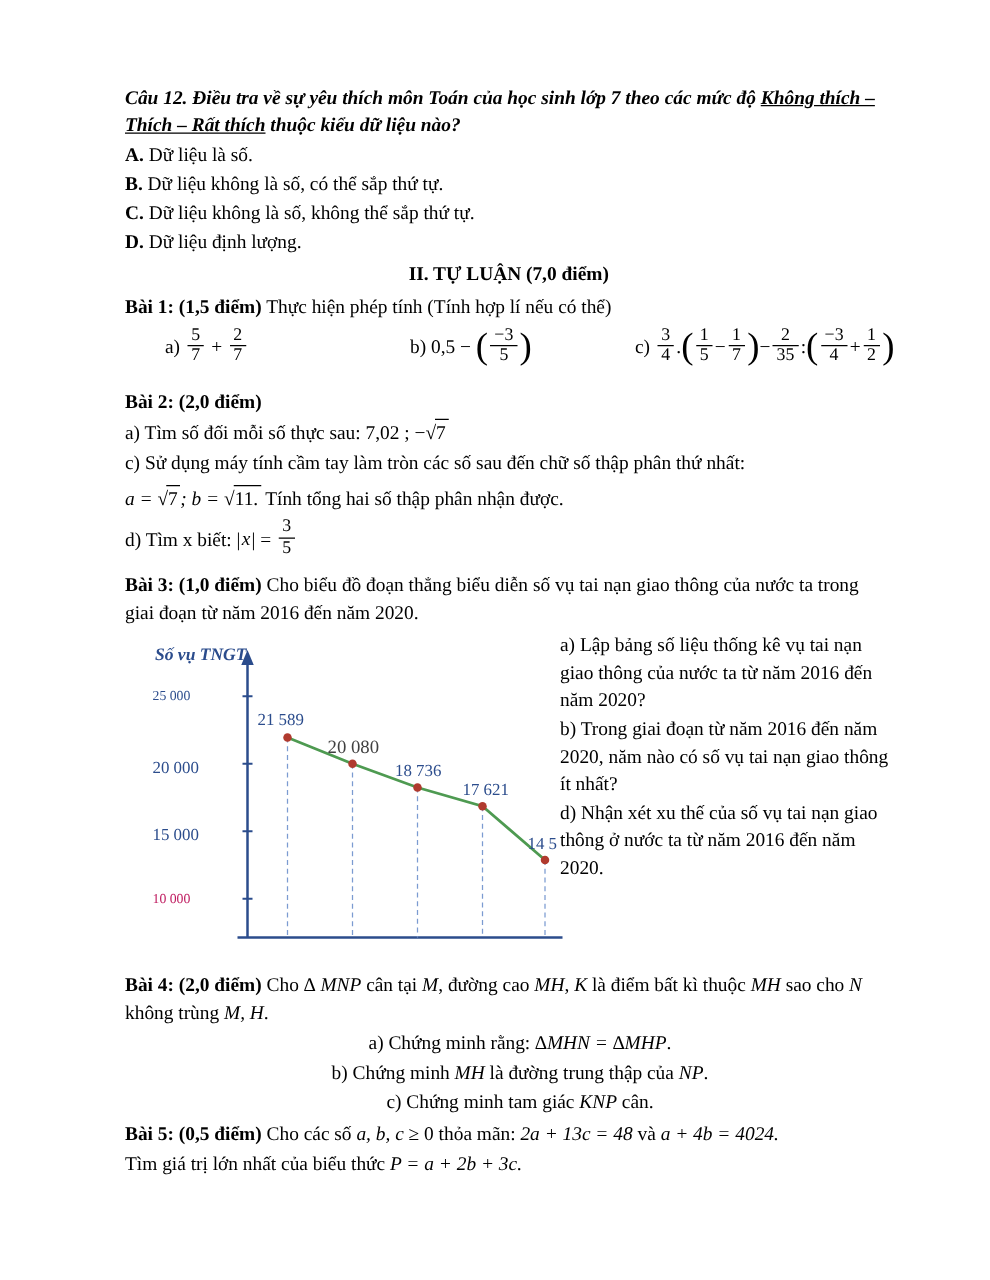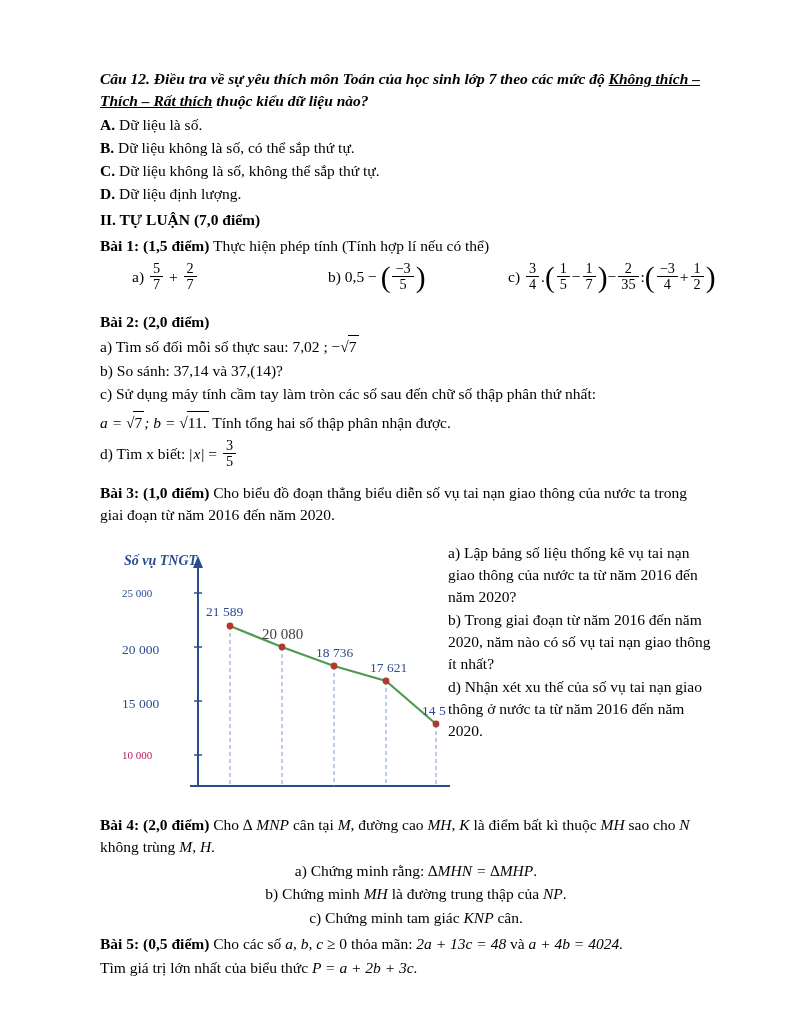--- a/index.html
+++ b/index.html
@@ -30,21 +30,21 @@
     width: 614px;
     font-size: 15.5px;
     line-height: 1.42;
   }
   b, .b { font-weight: bold; }
   .i { font-style: italic; }
   .u { text-decoration: underline; }
   p { margin: 0 0 1.5px 0; }
   .q-head { margin-bottom: 2px; }
   .opt { margin: 0 0 1px 0; }
-  .sec-head { margin-top: 4px; margin-bottom: 2px; }
+  .sec-head { margin-top: 4px; margin-bottom: 2px; text-align: center; }
   .bai { margin-top: 4px; margin-bottom: 2px; }
   .sub-indent { margin-left: 18px; text-align: center; }
 
   
   .frac {
     display: inline-block;
     vertical-align: middle;
     text-align: center;
     font-size: 0.92em;
     line-height: 1.08;
@@ -80,21 +80,21 @@
     margin-bottom: 4px;
   }
   .ex1 .item { position: absolute; top: 0; white-space: nowrap; }
   .ex1 .a { left: 32px; }
   .ex1 .bq { left: 228px; }
   .ex1 .c { left: 408px; }
 
   
   .chart-block {
     position: relative;
-    margin-top: 16px;
+    margin-top: 4px;
     height: 268px;
   }
   .chart {
     position: absolute;
     left: -22px;
     top: 4px;
     width: 380px;
     height: 258px;
   }
   .chart-text {
@@ -144,21 +144,20 @@
       </span>
 
       <span class="item c">
         <span>c)</span>
         <span class="frac"><span class="num">3</span><span class="den">4</span></span>.<span class="paren-big">(</span><span class="frac"><span class="num">1</span><span class="den">5</span></span>−<span class="frac"><span class="num">1</span><span class="den">7</span></span><span class="paren-big">)</span>−<span class="frac"><span class="num">2</span><span class="den">35</span></span>:<span class="paren-big">(</span><span class="frac"><span class="num">−3</span><span class="den">4</span></span>+<span class="frac"><span class="num">1</span><span class="den">2</span></span><span class="paren-big">)</span>
       </span>
     </div>
 
     <p class="bai"><b><span>Bài 2: (2,0 điểm)</span></b></p>
     <p><span>a) Tìm số đối mỗi số thực sau: 7,02 ;  −</span>√<span class="sqrt">7</span></p>
-    <p><span>b) So sánh:  37,14 và 37,(14)?</span></p>
     <p><span>c) Sử dụng máy tính cầm tay làm tròn các số sau đến chữ số thập phân thứ nhất:</span></p>
     <p class="math-row">
       <span class="i">a =</span> √<span class="sqrt">7</span><span class="i">; b =</span> √<span class="sqrt">11.</span><span> Tính tổng hai số thập phân nhận được.</span>
     </p>
     <p class="math-row">
       <span>d) Tìm x biết: </span>|<span class="i abs">x</span>| <span>=</span>
       <span class="frac"><span class="num">3</span><span class="den">5</span></span>
     </p>
 
     <p class="bai" style="margin-top:10px;">

